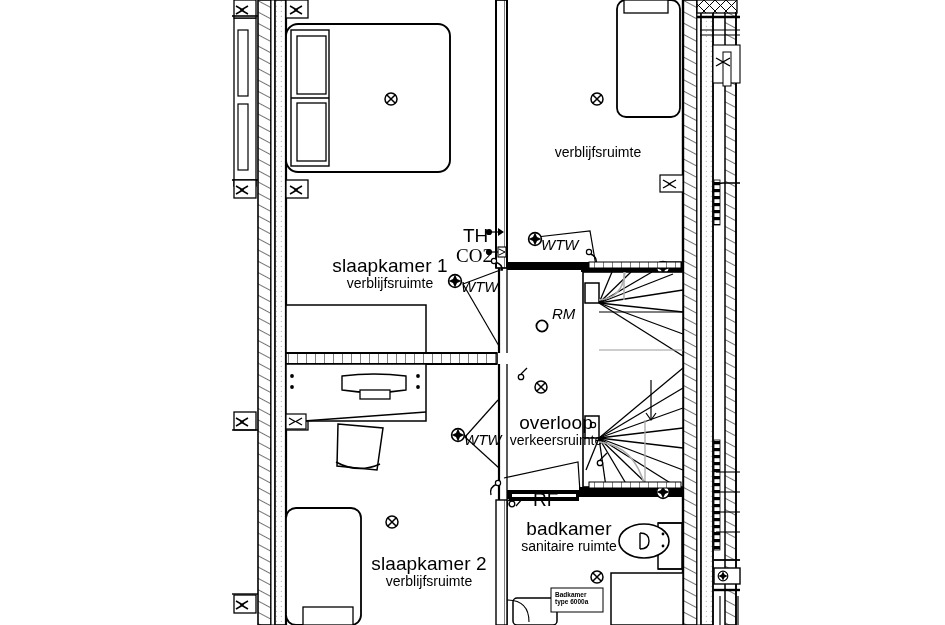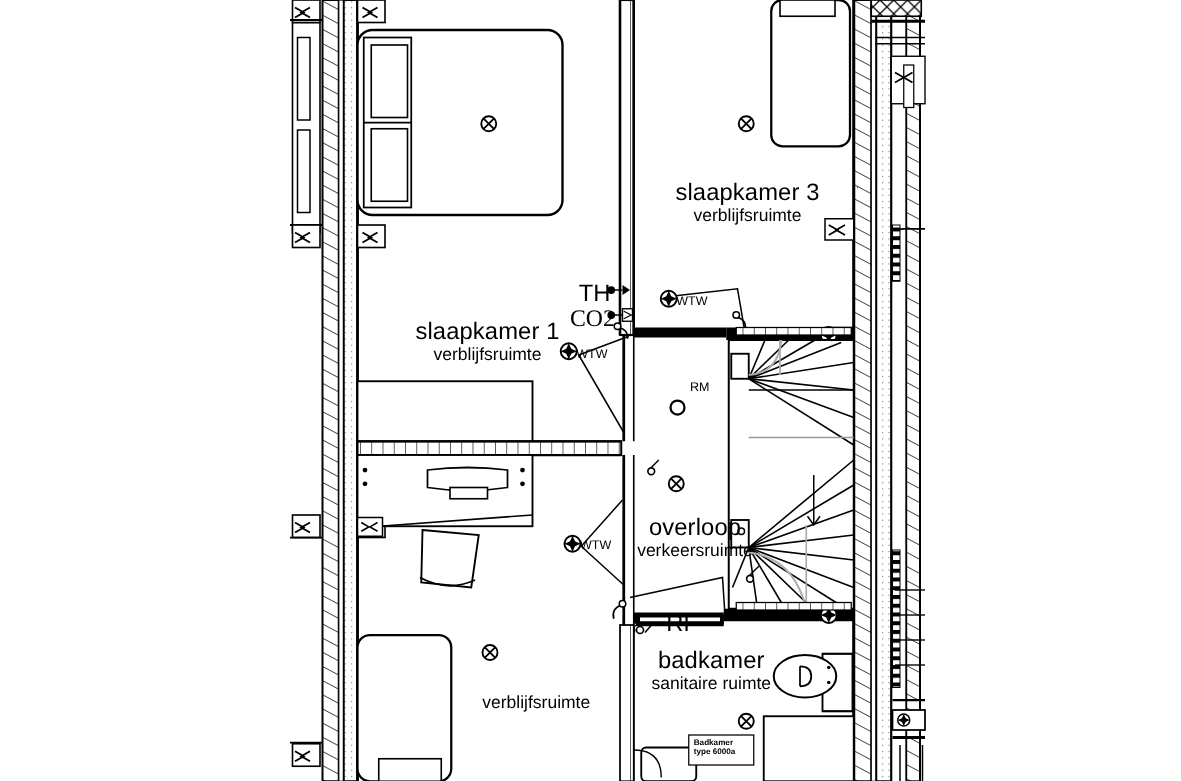--- a/index.html
+++ b/index.html
@@ -5,21 +5,21 @@
 <style>
   html,body{margin:0;padding:0;background:#ffffff;}
   body{width:945px;height:625px;overflow:hidden;
        font-family:"Liberation Sans", sans-serif;color:#000;}
   #plan{position:relative;width:945px;height:625px;background:#fff;}
   #plan svg{position:absolute;top:0;left:0;}
   .rlabel{position:absolute;text-align:center;line-height:1.05;pointer-events:none;}
   .rlabel .big{display:block;font-size:19px;letter-spacing:.1px;}
   .rlabel .sub{display:block;font-size:14px;}
   .tag{position:absolute;font-size:19px;line-height:1;}
-  .tag.sm{font-size:10px;}
+  .tag.sm{font-size:15px;font-style:italic;}
   .tag.xs{font-size:6.5px;line-height:1.15;font-weight:bold;}
 </style>
 </head>
 <body>
 
 <div id="plan">
 
 <svg width="945" height="625" viewBox="0 0 945 625">
   <defs>
 
@@ -353,35 +353,35 @@
   </g>
 
 </svg>
 
 <div class="rlabel" style="left:300px; top:216px; width:180px;margin-top:40px;">
   <span class="big">slaapkamer 1</span>
   <span class="sub">verblijfsruimte</span>
 </div>
 
 <div class="rlabel" style="left:508px; top:145px; width:180px;">
-  <span class="big">slaapkamer 3</span>
   <span class="sub">verblijfsruimte</span>
 </div>
 
 <div class="rlabel" style="left:476px; top:413px; width:160px;">
   <span class="big">overloop</span>
   <span class="sub">verkeersruimte</span>
 </div>
 
 <div class="rlabel" style="left:489px; top:519px; width:160px;">
   <span class="big">badkamer</span>
   <span class="sub">sanitaire ruimte</span>
 </div>
 
 <div class="rlabel" style="left:339px; top:554px; width:180px;">
+  <span class="big">slaapkamer 2</span>
   <span class="sub">verblijfsruimte</span>
 </div>
 
 <div class="tag" style="left:463px; top:226px;">TH</div>
 <div class="tag" style="left:456px; top:246px;font-family:Liberation Serif, serif;">CO2</div>
 <div class="tag sm" style="left:552px; top:306px;">RM</div>
 <div class="tag" style="left:533px; top:490px;">RF</div>
 
 <div class="tag sm" style="left:541px; top:237px;">WTW</div>
 <div class="tag sm" style="left:461px; top:279px;">WTW</div>

